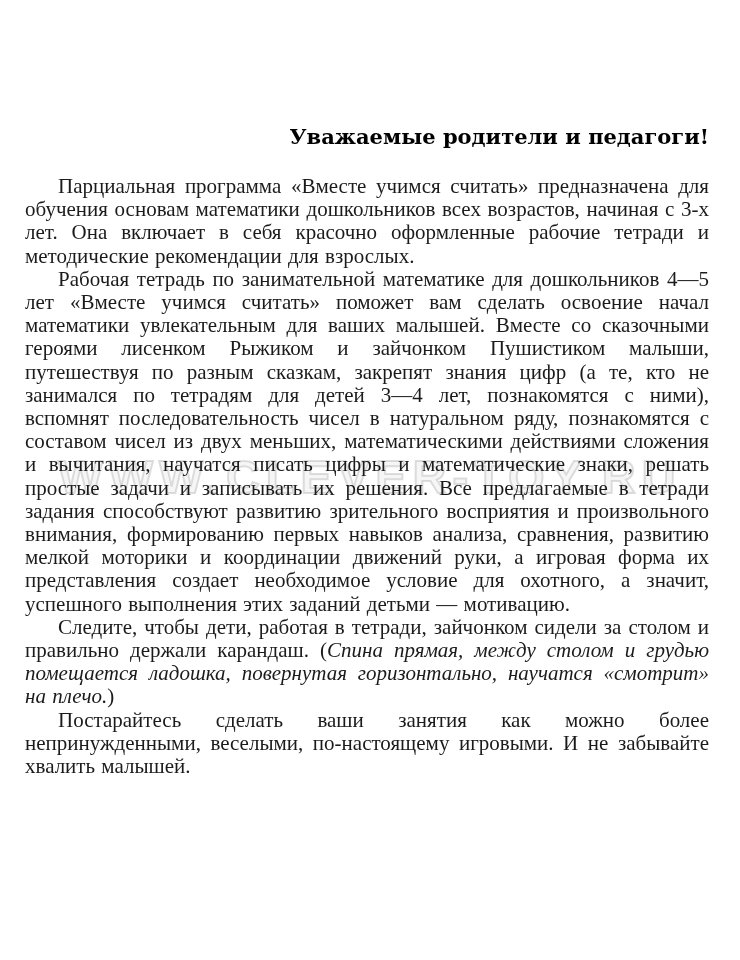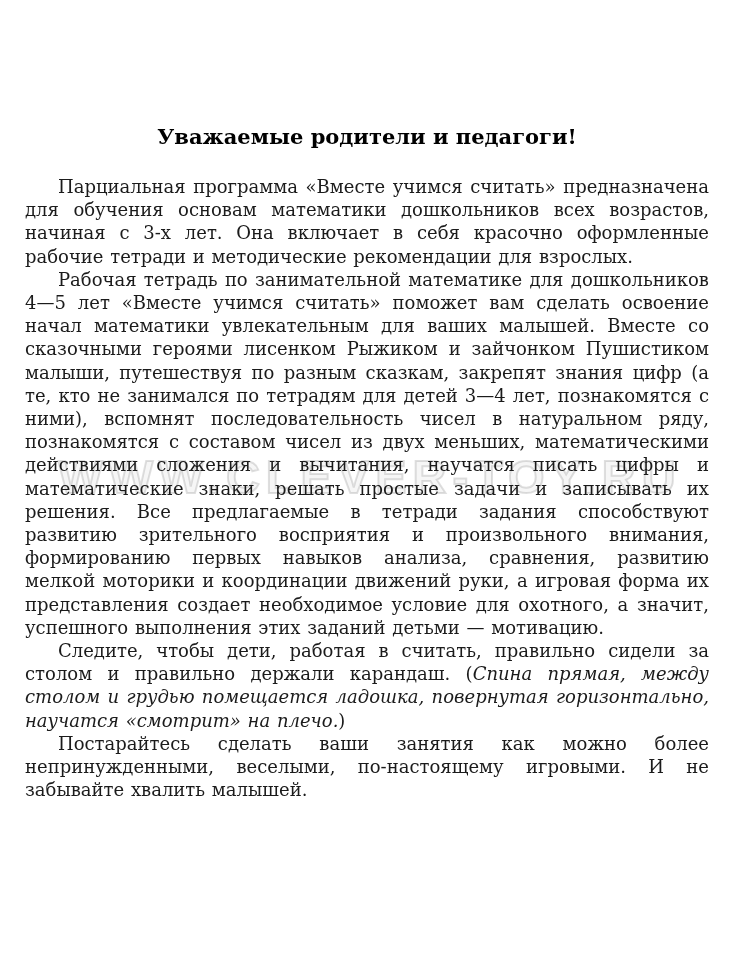--- a/index.html
+++ b/index.html
@@ -36,33 +36,34 @@
   }
   .content {
     position: absolute;
     z-index: 1;
     left: 25px;
     width: 684px;
     top: 124px;
   }
   .title {
     margin: 0 0 26px 0;
-    text-align: center;
+    text-align: right;
     font-size: 21px;
     line-height: 25px;
     font-weight: bold;
     color: #000000;
   }
   .body-text p {
     margin: 0;
     text-align: justify;
     text-indent: 33px;
-    font-size: 18px;
+    font-size: 21px;
     line-height: 23.2px;
     word-spacing: 1px;
+    font-family: Liberation Serif, serif;
   }
   .seg-italic {
     font-style: italic;
   }
 </style>
 </head>
 <body>
 
 <div class="page">
 
@@ -73,21 +74,21 @@
     <h1 class="title">Уважаемые родители и педагоги!</h1>
 
     <div class="body-text">
 
       <p><span>Парциальная программа «Вместе учимся считать» предназначена для обучения основам математики дошкольников всех возрастов, начиная с 3-х лет. Она включает в себя красочно оформленные рабочие тетради и методические рекомендации для взрослых.</span></p>
 
       <p><span>Рабочая тетрадь по занимательной математике для дошкольников 4—5 лет «Вместе учимся считать» поможет вам сделать освоение начал математики увлекательным для ваших малышей. Вместе со сказочными героями лисенком Рыжиком и зайчонком Пушистиком малыши, путешествуя по разным сказкам, закрепят знания цифр (а те, кто не занимался по тетрадям для детей 3—4 лет, познакомятся с ними), вспомнят последовательность чисел в натуральном ряду, познакомятся с составом чисел из двух меньших, математическими действиями сложения и вычитания, научатся писать цифры и математические знаки, решать простые задачи и записывать их решения. Все предлагаемые в тетради задания способствуют развитию зрительного восприятия и произвольного внимания, формированию первых навыков анализа, сравнения, развитию мелкой моторики и координации движений руки, а игровая форма их представления создает необходимое условие для охотного, а значит, успешного выполнения этих заданий детьми — мотивацию.</span></p>
 
 
 
-      <p><span>Следите, чтобы дети, работая в считать, правильно сидели за столом и правильно держали карандаш. (</span><span class="seg-italic">Спина прямая, между столом и грудью помещается ладошка, повернутая горизонтально, научатся «смотрит» на плечо.</span><span>)</span></p>
+      <p><span>Следите, чтобы дети, работая в тетради, зайчонком сидели за столом и правильно держали карандаш. (</span><span class="seg-italic">Спина прямая, между столом и грудью помещается ладошка, повернутая горизонтально, научатся «смотрит» на плечо.</span><span>)</span></p>
 
       <p><span>Постарайтесь сделать ваши занятия как можно более непринужденными, веселыми, по-настоящему игровыми. И не забывайте хвалить малышей.</span></p>
 
     </div>
 
   </main>
 
 </div>
 
 </body></html>

